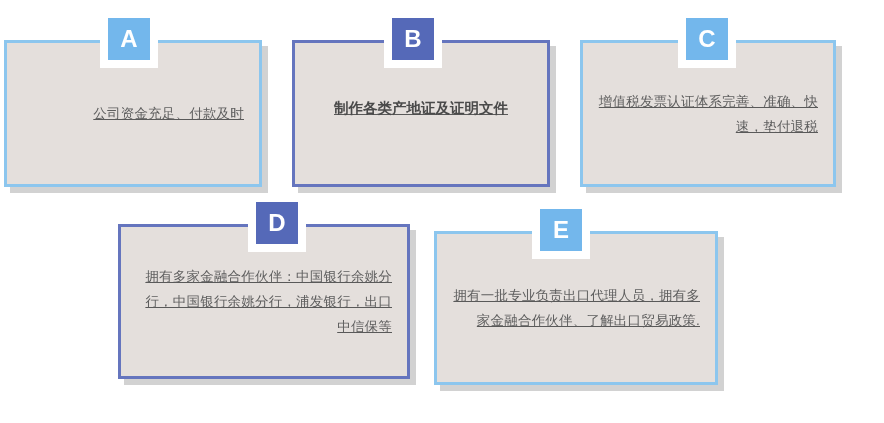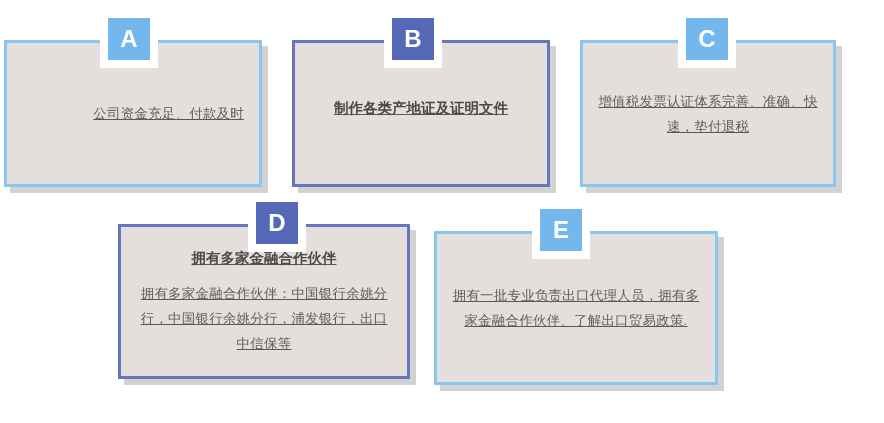--- a/index.html
+++ b/index.html
@@ -80,21 +80,21 @@
     margin: 0 0 12px 0;
   }
   .card-title:empty {
     display: none;
   }
 
   .card-body {
     font-size: 13.5px;
     line-height: 1.85;
     color: #5E5E5E;
-    text-align: center;
+    text-align: right;
     margin: 0;
     letter-spacing: 0.2px;
   }
   .card-unit.body-center .card-body {
     text-align: right;
   }
 
   
   .card-badge {
     position: absolute;
@@ -161,21 +161,20 @@
 
       <div class="card-body">增值税发票认证体系完善、准确、快速，垫付退税</div>
     </div>
     <div class="card-badge">C</div>
   </div>
 
   <div class="card-unit accent-purple" id="card-d">
     <div class="card-shadow"></div>
     <div class="card-box"></div>
     <div class="card-content">
-      <div class="card-title">拥有多家金融合作伙伴</div>
       <div class="card-body">拥有多家金融合作伙伴：中国银行余姚分行，中国银行余姚分行，浦发银行，出口中信保等</div>
     </div>
     <div class="card-badge">D</div>
   </div>
 
   <div class="card-unit align-middle" id="card-e">
     <div class="card-shadow"></div>
     <div class="card-box"></div>
     <div class="card-content">
 

